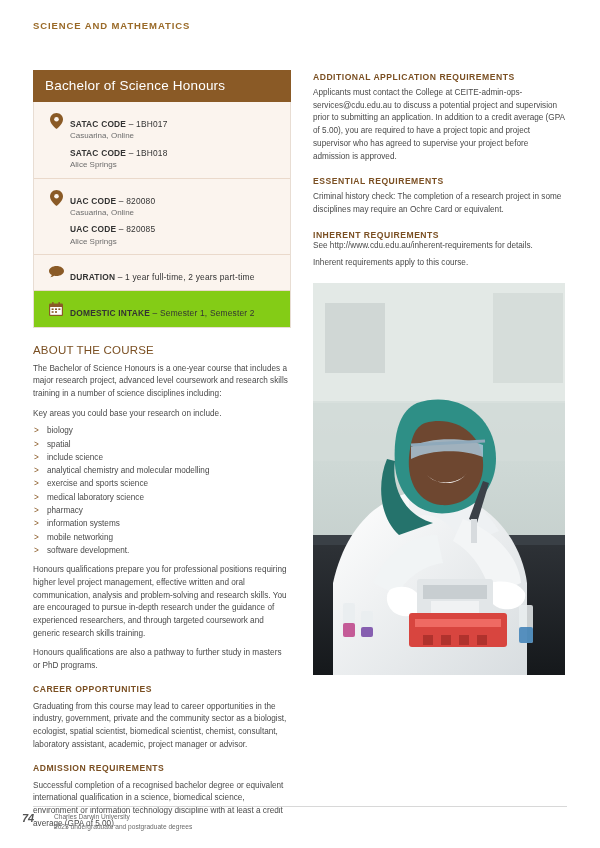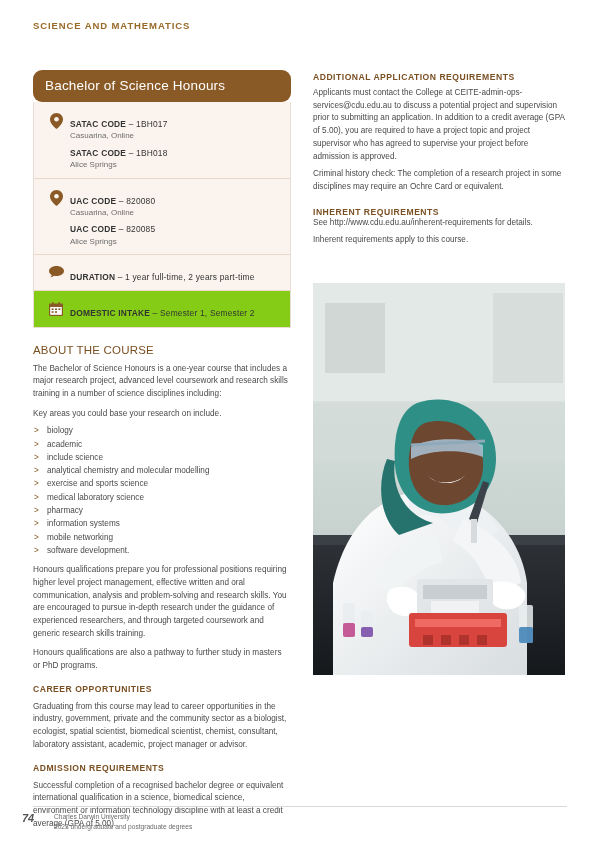--- a/index.html
+++ b/index.html
@@ -40,21 +40,20 @@
     width: 258px;
   }
 
   .course-title-bar {
     background: #8a5a26;
     color: #ffffff;
     font-size: 13.5px;
     padding: 8px 12px 9px 12px;
     font-weight: normal;
     letter-spacing: 0.2px;
-    border-radius: 9px;
   }
 
   .facts {
     border: 1px solid #e8ddd3;
     border-top: none;
   }
   .fact-row {
     display: flex;
     align-items: flex-start;
     border-bottom: 1px solid #ead9cb;
@@ -274,21 +273,21 @@
     </div>
 
     <div class="h-about">ABOUT THE COURSE</div>
     <div class="body-text">The Bachelor of Science Honours is a one-year course that includes a major research project, advanced level coursework and research skills training in a number of science disciplines including:</div>
 
 
     <div class="body-text">Key areas you could base your research on include.</div>
 
     <ul class="arrow-list">
       <li>biology</li>
-      <li>academic</li>
+      <li>spatial</li>
       <li>include science</li>
       <li>analytical chemistry and molecular modelling</li>
       <li>exercise and sports science</li>
       <li>medical laboratory science</li>
       <li>pharmacy</li>
       <li>information systems</li>
       <li>mobile networking</li>
       <li>software development.</li>
     </ul>
 
@@ -299,20 +298,21 @@
     <div class="body-text">Graduating from this course may lead to career opportunities in the industry, government, private and the community sector as a biologist, ecologist, spatial scientist, biomedical scientist, chemist, consultant, laboratory assistant, academic, project manager or advisor.</div>
 
     <div class="sub-head">ADMISSION REQUIREMENTS</div>
     <div class="body-text">Successful completion of a recognised bachelor degree or equivalent international qualification in a science, biomedical science, environment or information technology discipline with at least a credit average (GPA of 5.00).</div>
   </div>
 
   <div class="right-col">
     <div class="r-head">ADDITIONAL APPLICATION REQUIREMENTS</div>
     <div class="r-text">Applicants must contact the College at CEITE-admin-ops-services@cdu.edu.au to discuss a potential project and supervision prior to submitting an application. In addition to a credit average (GPA of 5.00), you are required to have a project topic and project supervisor who has agreed to supervise your project before admission is approved.</div>
 
+    <div class="r-head spaced">ESSENTIAL REQUIREMENTS</div>
     <div class="r-text">Criminal history check: The completion of a research project in some disciplines may require an Ochre Card or equivalent.</div>
 
     <div class="r-head spaced">INHERENT REQUIREMENTS</div>
     <div class="r-text" style="margin-top:0">See http://www.cdu.edu.au/inherent-requirements for details.</div>
     <div class="r-text">Inherent requirements apply to this course.</div>
   </div>
 
   <div class="photo">
     <svg width="252" height="392" viewBox="0 0 252 392" preserveAspectRatio="xMidYMid slice">
       <defs>

